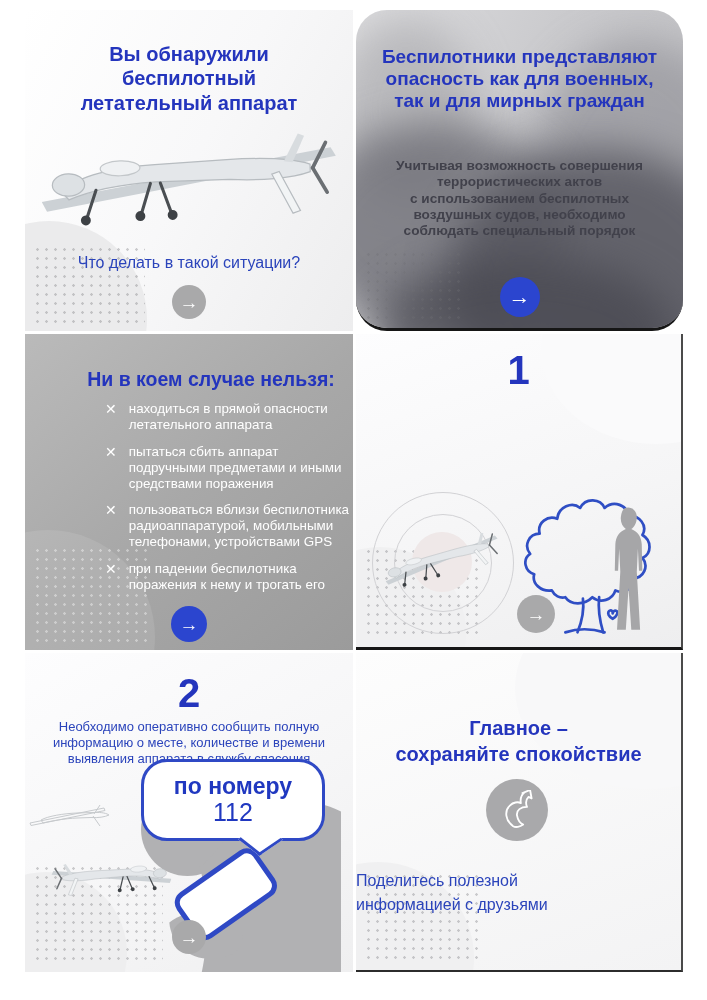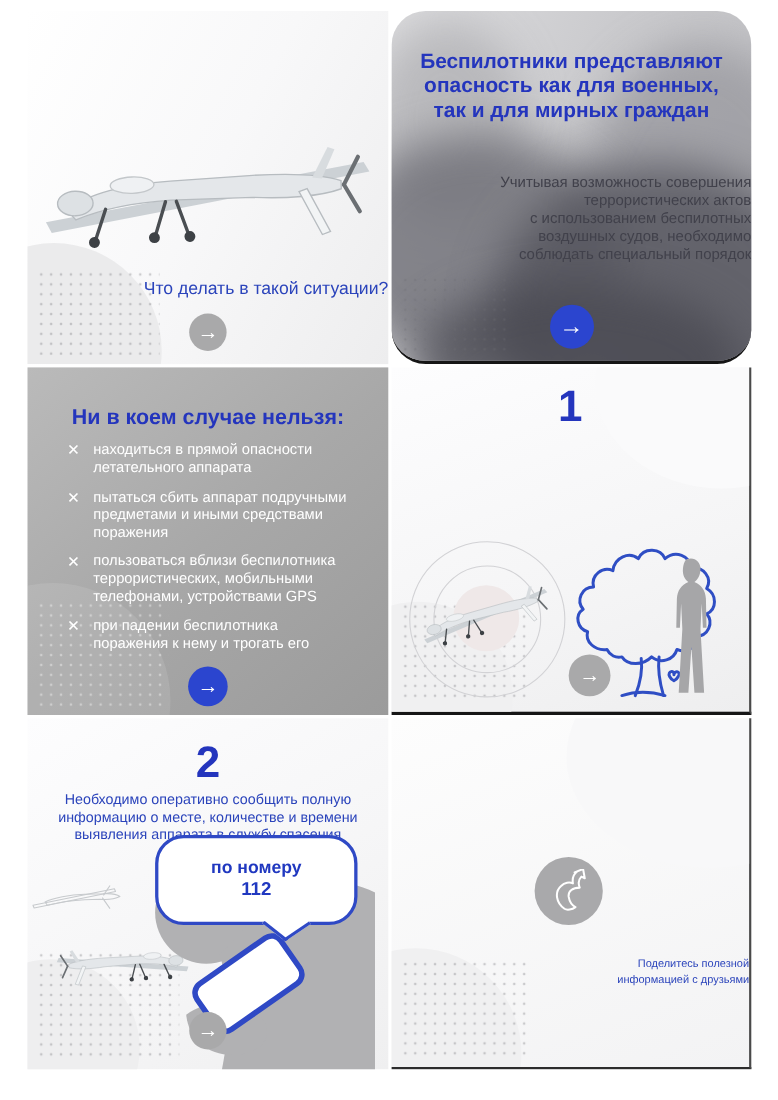--- a/index.html
+++ b/index.html
@@ -9,21 +9,21 @@
   }
   .grid{
     position:absolute;left:25px;top:10px;width:658px;height:962px;
     display:grid;grid-template-columns:328px 327px;grid-template-rows:321px 316px 319px;gap:3px;
   }
   .panel{position:relative;overflow:hidden;box-sizing:border-box;}
   .ml{white-space:pre-line;}
   
   .p1{background:linear-gradient(118deg,#ffffff 0%,#f8f8f9 50%,#ededee 100%);}
   .p2{background:linear-gradient(115deg,#dddddf 0%,#cacacd 45%,#bfbfc2 100%);border-bottom:3px solid #161616;border-radius:31px;}
-  .p3{background:linear-gradient(140deg,#bababa 0%,#a8a8a8 50%,#9b9b9b 100%);}
+  .p3{background:linear-gradient(140deg,#bababa 0%,#a8a8a8 50%,#9b9b9b 100%);padding-left:44px;}
   .p4{background:linear-gradient(160deg,#fdfdfe 0%,#f5f5f6 60%,#eeeeef 100%);border-right:2px solid #4a4a4a;border-bottom:3px solid #161616;}
   .p5{background:linear-gradient(150deg,#fdfdfe 0%,#f6f6f7 55%,#efeff0 100%);}
   .p6{background:linear-gradient(160deg,#fdfdfd 0%,#f3f3f4 100%);border-right:2px solid #4a4a4a;border-bottom:2px solid #2c2c2c;}
   
   .corner{position:absolute;border-radius:50%;}
   .p1 .corner{left:-74px;bottom:-86px;width:196px;height:196px;background:#ebebec;}
   .p3 .corner{left:-84px;bottom:-94px;width:214px;height:214px;background:rgba(255,255,255,.10);}
   .p4 .corner{left:-62px;bottom:-72px;width:172px;height:172px;background:#f0f0f1;}
   .p5 .corner{left:-60px;bottom:-62px;width:162px;height:162px;background:#eeeeef;}
   .p6 .corner{left:-74px;bottom:-84px;width:192px;height:192px;background:#f0f0f1;}
@@ -44,27 +44,27 @@
   .sm3{right:-72px;top:28px;width:232px;height:332px;background:rgba(134,134,142,.55);}
   .sm4{left:18px;top:248px;width:302px;height:152px;background:rgba(70,70,79,.70);}
   .sm5{left:-22px;top:8px;width:142px;height:182px;background:rgba(150,150,156,.45);}
   .p2blob{position:absolute;left:8px;bottom:-52px;width:152px;height:152px;border-radius:50%;background:rgba(208,208,211,.9);filter:blur(2px);}
   
   .t{font-weight:bold;color:#2435bd;text-align:center;position:relative;z-index:3;}
   .p1 .t{font-size:20px;line-height:1.22;margin-top:32px;}
   .p2 .t{font-size:19px;line-height:1.16;margin-top:36px;}
   .p3 .t{font-size:19.5px;line-height:1.2;margin-top:34px;}
   .p6 .t{font-size:20px;line-height:1.3;margin-top:62px;}
-  .p2 .body{position:relative;z-index:3;font-size:13.6px;font-weight:normal;color:#41414b;line-height:1.2;margin-top:46px;text-align:right;}
+  .p2 .body{position:relative;z-index:3;font-size:13.6px;font-weight:bold;color:#41414b;line-height:1.2;margin-top:46px;text-align:center;}
   .num{font-size:40px;font-weight:bold;color:#2435bd;text-align:center;line-height:1.1;}
   .p4 .num{margin-top:14px;}
   .p5 .num{margin-top:18px;}
   .bodyblue{font-size:13px;color:#2b44bb;line-height:1.22;text-align:center;margin-top:4px;position:relative;z-index:3;}
-  .q{position:absolute;top:244px;width:100%;text-align:right;font-size:16px;color:#2b44bb;z-index:3;}
-  .p6 .footer{position:absolute;top:216px;width:100%;text-align:right;font-size:10px;line-height:1.5;color:#2b44bb;z-index:3;}
+  .q{position:absolute;top:244px;width:100%;text-align:center;font-size:16px;color:#2b44bb;z-index:3;}
+  .p6 .footer{position:absolute;top:216px;width:100%;text-align:left;font-size:16px;line-height:1.5;color:#2b44bb;z-index:3;}
   
   .xlist{margin:10px 0 0 36px;position:relative;z-index:3;}
   .xitem{display:flex;gap:12px;margin-bottom:11px;max-width:262px;}
   .xmark{color:#ffffff;font-weight:bold;font-size:14px;line-height:1.1;flex:0 0 auto;margin-top:1px;}
   .xtext{color:#ffffff;font-size:13.4px;line-height:1.18;}
   
   .btn{position:absolute;left:50%;transform:translateX(-50%);border-radius:50%;display:flex;align-items:center;justify-content:center;color:#fff;z-index:5;cursor:pointer;}
   .btn .ar{font-size:19px;line-height:1;}
   .btn.grey{background:#a9a9aa;}
   .btn.blue{background:#2b45cf;}
@@ -80,22 +80,22 @@
   .r1{left:16px;top:158px;width:140px;height:140px;}
   .r2{left:38px;top:180px;width:96px;height:96px;}
   .ringfill{position:absolute;left:56px;top:198px;width:60px;height:60px;border-radius:50%;background:#efe8e8;z-index:1;}
   .d4{position:absolute;left:26px;top:198px;width:120px;transform:rotate(-14deg);z-index:2;}
   .tree{position:absolute;left:162px;top:148px;width:142px;height:156px;z-index:2;}
   .person4{position:absolute;left:250px;top:172px;width:44px;height:126px;z-index:3;}
   .d5line{position:absolute;left:4px;top:144px;width:90px;z-index:1;}
   .d5{position:absolute;left:26px;top:196px;width:120px;transform:scaleX(-1) rotate(5deg);z-index:2;}
   .person5{position:absolute;left:114px;top:118px;width:202px;height:202px;z-index:2;}
   .bubble{position:absolute;left:116px;top:106px;width:178px;height:76px;background:#ffffff;border:3px solid #2f49c5;border-radius:26px;display:flex;flex-direction:column;align-items:center;justify-content:center;z-index:4;}
-  .bubble .l1{font-size:16px;font-weight:bold;color:#2038c0;line-height:1.15;}
-  .bubble .l2{font-size:17px;font-weight:bold;color:#2038c0;line-height:1.1;}
+  .bubble .l1{font-size:23px;font-weight:bold;color:#2038c0;line-height:1.15;}
+  .bubble .l2{font-size:25px;font-weight:normal;color:#2038c0;line-height:1.1;}
   .tail{position:absolute;right:48px;bottom:-15px;width:24px;height:24px;background:#ffffff;border-right:3px solid #2f49c5;border-bottom:3px solid #2f49c5;transform:rotate(38deg) skewX(-18deg);}
   .share{position:absolute;left:130px;top:126px;width:62px;height:62px;border-radius:50%;background:#a9a9ab;display:flex;align-items:center;justify-content:center;z-index:3;cursor:pointer;}
 </style>
 </head>
 <body>
 
 <svg width="0" height="0" style="position:absolute" aria-hidden="true">
   <defs>
     <g id="uav">
       <polygon points="0,70 234,34 238,41 4,78" fill="#ccd1d5"></polygon>
@@ -117,20 +117,23 @@
       <path d="M130,34 L142,16 M128,38 L142,58"></path>
     </g>
   </defs>
 </svg>
 
 <div class="grid">
 
   <section class="panel p1">
     <div class="corner"></div>
     <div class="dots"></div>
+    <div class="t ml">Вы обнаружили
+беспилотный
+летательный аппарат</div>
     <svg class="d1" viewBox="0 0 240 110">
         <use href="#uav"></use>
       </svg>
     <div class="q">Что делать в такой ситуации?</div>
     <div class="btn grey b1">
       <span class="ar">→</span>
     </div>
   </section>
 
   <section class="panel p2">
@@ -162,21 +165,21 @@
       <div class="xitem">
         <span class="xmark">✕</span>
         <span class="xtext">находиться в прямой опасности летательного аппарата</span>
       </div>
       <div class="xitem">
         <span class="xmark">✕</span>
         <span class="xtext">пытаться сбить аппарат подручными предметами и иными средствами поражения</span>
       </div>
       <div class="xitem">
         <span class="xmark">✕</span>
-        <span class="xtext">пользоваться вблизи беспилотника террористических, мобильными телефонами, устройствами GPS</span>
+        <span class="xtext">пользоваться вблизи беспилотника радиоаппаратурой, мобильными телефонами, устройствами GPS</span>
       </div>
       <div class="xitem">
         <span class="xmark">✕</span>
         <span class="xtext">при падении беспилотника поражения к нему и трогать его</span>
       </div>
     </div>
     <div class="btn blue b3">
       <span class="ar">→</span>
     </div>
   </section>
@@ -238,20 +241,22 @@
     </div>
     <div class="btn grey b5">
       <span class="ar">→</span>
     </div>
   </section>
 
   <section class="panel p6">
     <div class="swoosh"></div>
     <div class="corner"></div>
     <div class="dots"></div>
+    <div class="t ml">Главное –
+сохраняйте спокойствие</div>
     <div class="share">
       <svg width="40" height="40" viewBox="0 0 52 52">
         <path d="M21,47 C11,40 9,27 17,20 C21,16 27,15 31,17 C30,11 32,6 36,3 L33,4 L43,0 L45,11 L41,9 C38,12 37,17 39,22 C31,22 25,26 26,33 C27,39 30,43 34,45 C30,48 24,49 21,47 Z" fill="none" stroke="#ffffff" stroke-width="2.4" stroke-linejoin="round"></path>
       </svg>
     </div>
     <div class="footer ml">Поделитесь полезной
 информацией с друзьями</div>
   </section>
 
 </div>

